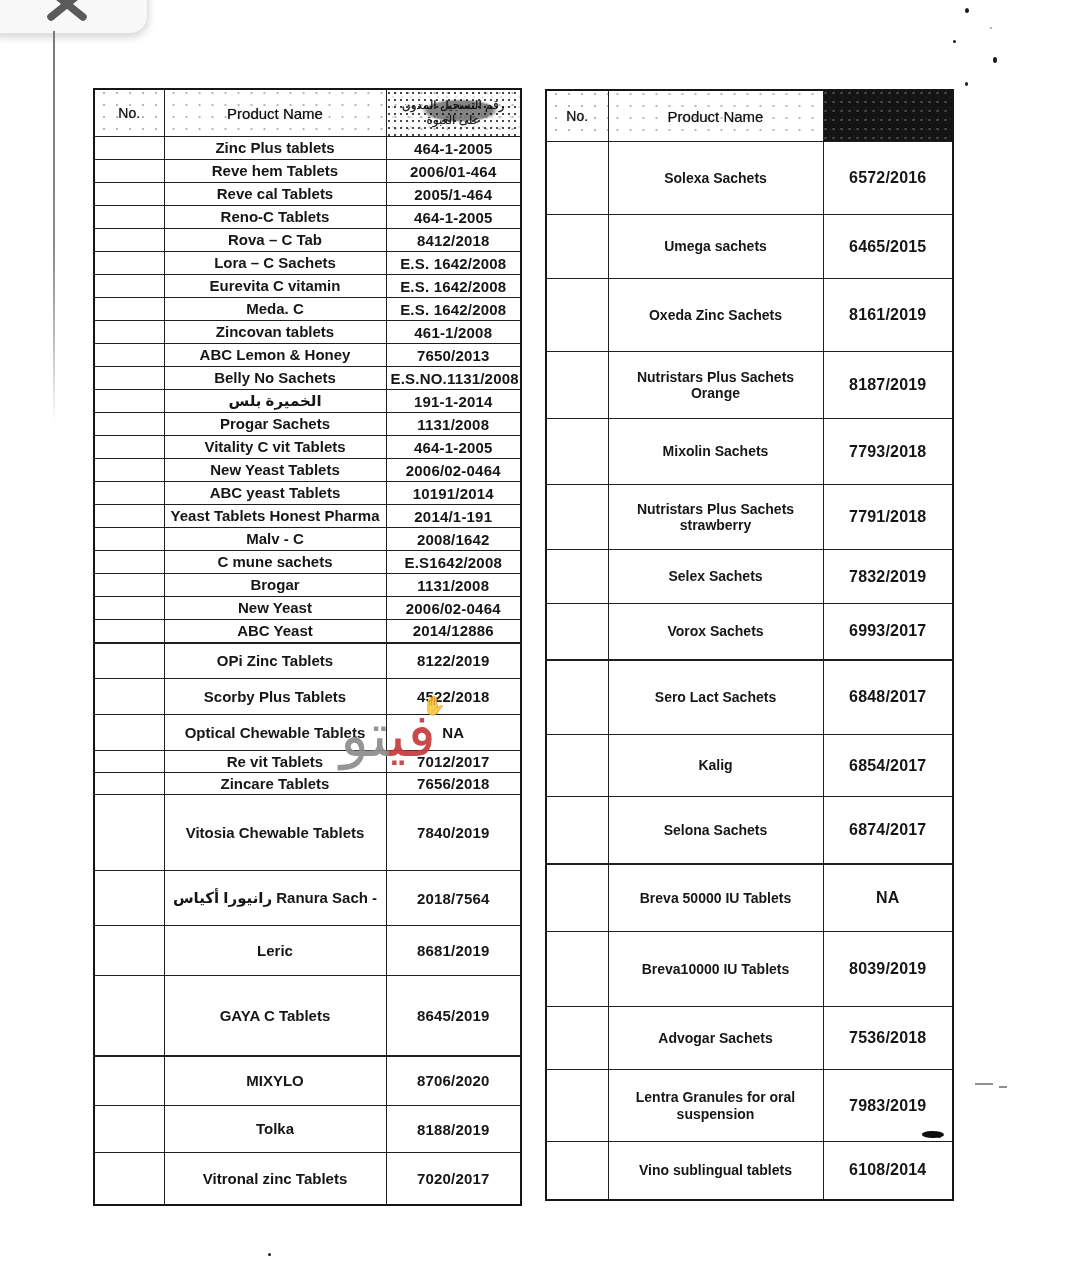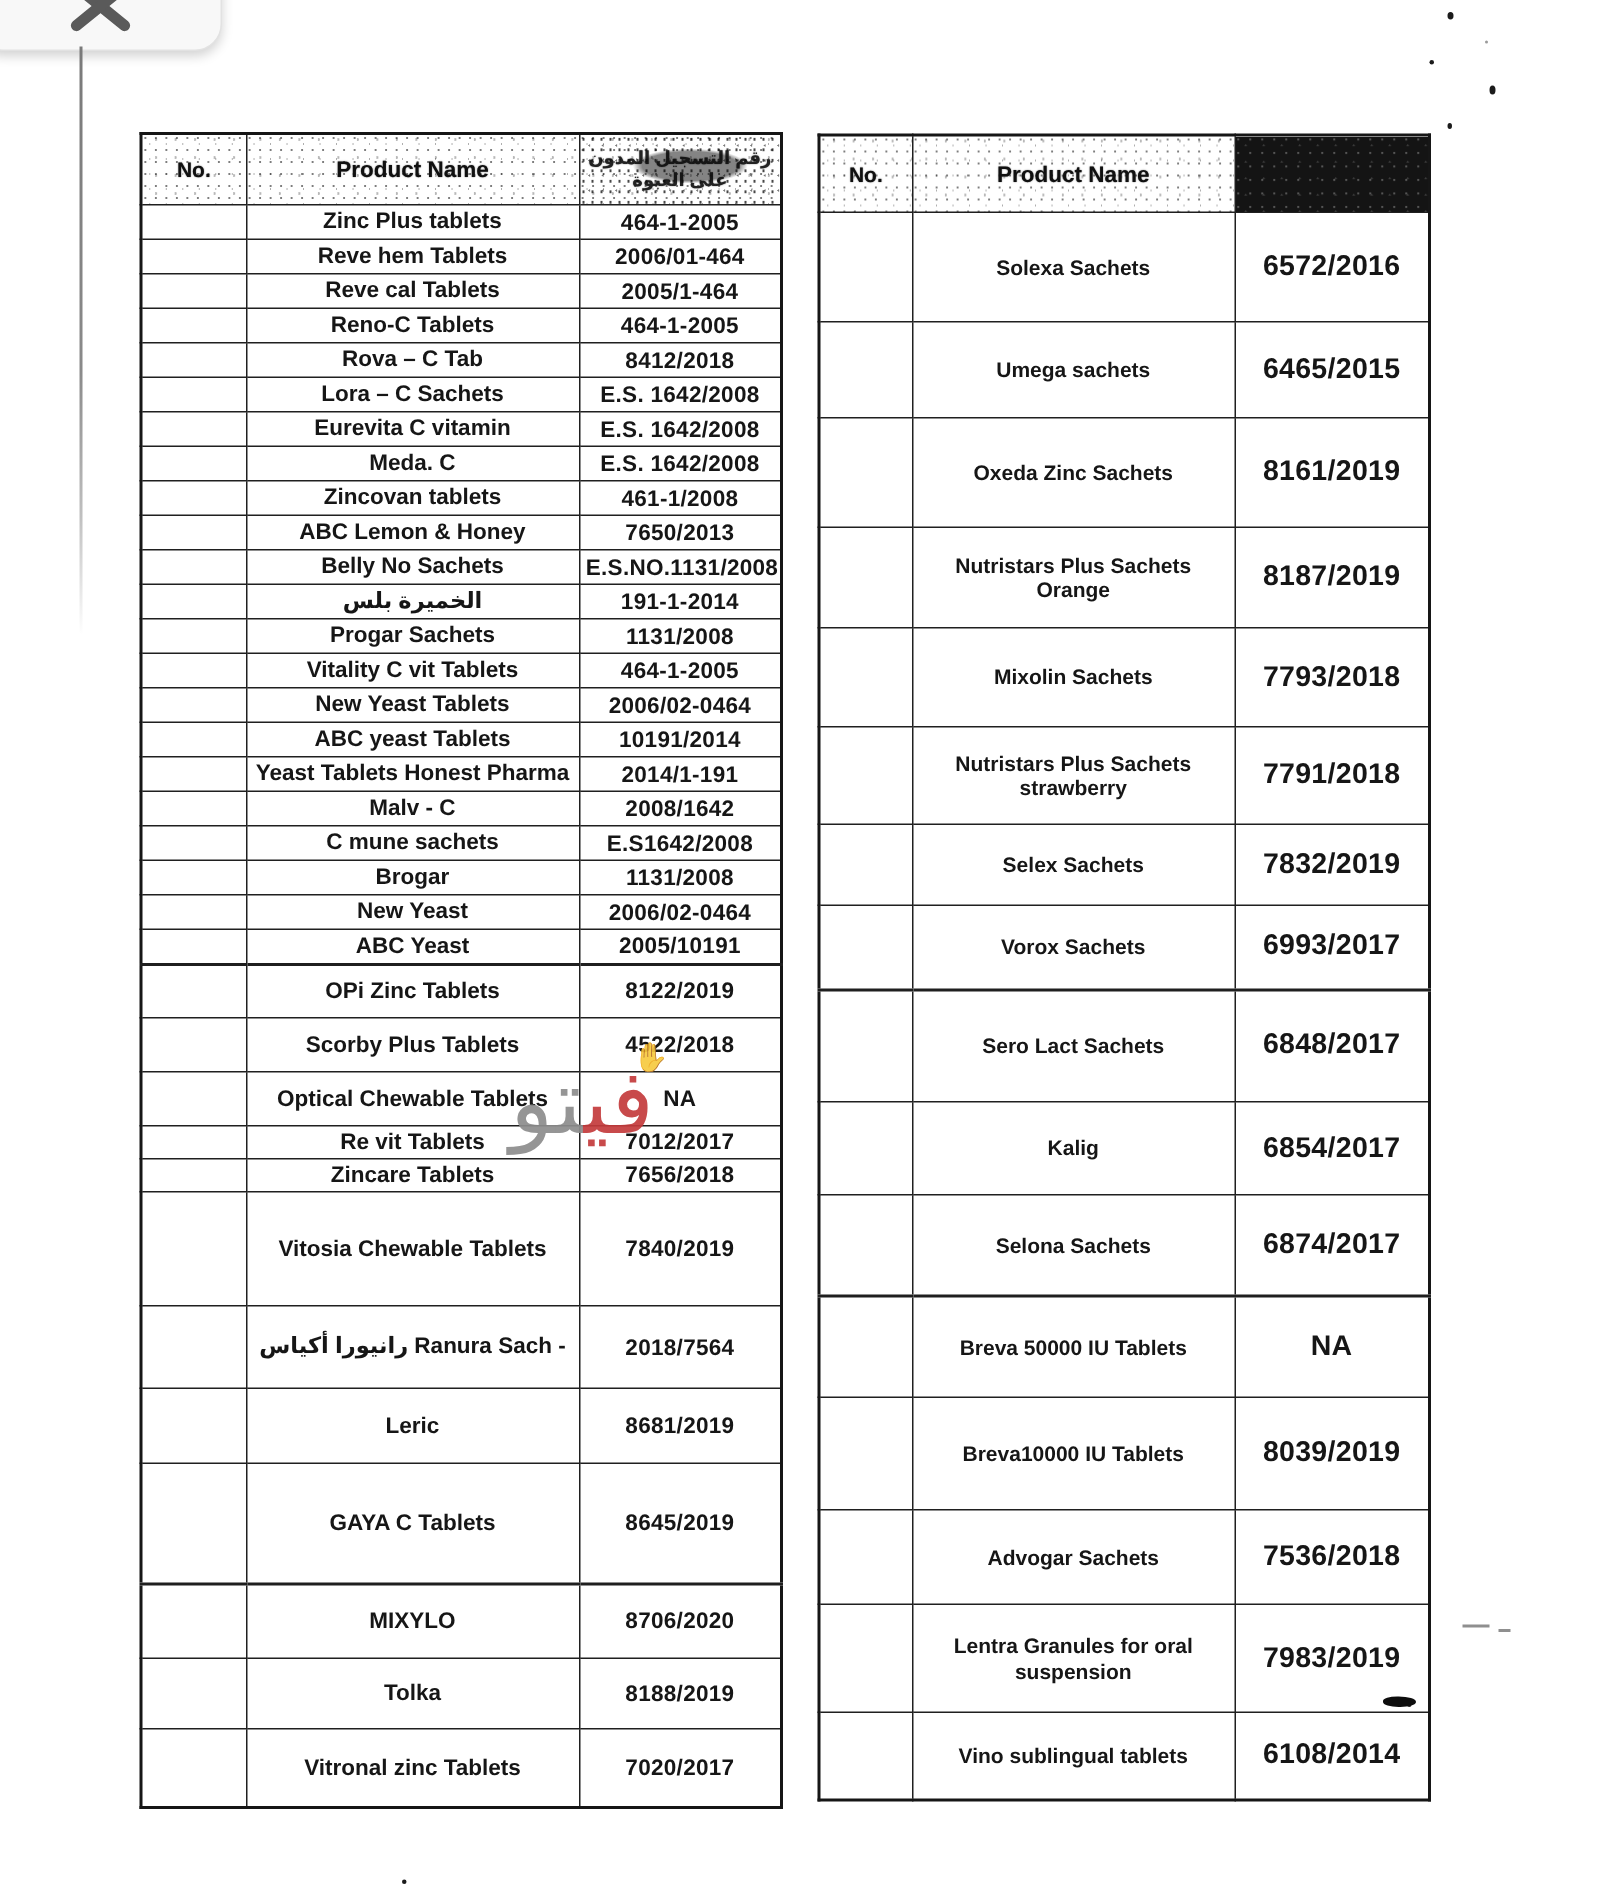--- a/index.html
+++ b/index.html
@@ -23,21 +23,21 @@
   table.tbl{position:absolute;border-collapse:collapse;table-layout:fixed;}
   .tbl th,.tbl td{border:1.6px solid #1f1f1f;padding:0 4px;text-align:center;vertical-align:middle;overflow:hidden;}
   .tbl{border:2.2px solid #161616;}
 
   .tbl-left{left:93px;top:88px;width:427px;}
   .tbl-left col.c-no{width:70px;} .tbl-left col.c-name{width:222px;} .tbl-left col.c-num{width:135px;}
   .tbl-right{left:545px;top:89px;width:407px;}
   .tbl-right col.c-no{width:62px;} .tbl-right col.c-name{width:215px;} .tbl-right col.c-num{width:130px;}
 
   
-  .tbl th{height:46px;font-weight:700;color:#101010;
+  .tbl th{height:46px;font-weight:400;color:#101010;
     background-image:
       radial-gradient(circle 1.1px at 2px 2px, rgba(20,20,20,.55) 55%, transparent 60%),
       radial-gradient(circle 1px at 5px 6px, rgba(20,20,20,.35) 55%, transparent 60%),
       radial-gradient(circle 1.4px at 9px 3px, rgba(20,20,20,.3) 55%, transparent 60%);
     background-size:7px 8px,11px 10px,13px 12px;
     text-shadow:0 0 1px rgba(0,0,0,.6);}
   .tbl-right th{height:50px;}
   th.th-ar{font-size:12px;line-height:1.25;direction:rtl;position:relative;color:#222;
            filter:blur(.4px);}
   th.th-ar::after{content:"";position:absolute;inset:0;
@@ -66,21 +66,21 @@
   .tbl-right .blob{background-color:#101010;
     background-image:
       radial-gradient(circle 1.5px at 2px 3px, rgba(255,255,255,.22) 55%, transparent 62%),
       radial-gradient(circle 1.1px at 7px 8px, rgba(255,255,255,.14) 55%, transparent 62%);
     background-size:9px 10px,13px 12px;}
 
   
   td.name-cell{font-weight:700;font-size:15px;line-height:1.15;}
   td.num-cell{font-weight:700;font-size:15px;letter-spacing:.2px;}
   .tbl-right td.name-cell{font-size:14px;}
-  .tbl-right td.num-cell{font-size:19px;}
+  .tbl-right td.num-cell{font-size:16px;}
 
   
   .tbl-left tbody tr{height:23px;}
   .tbl-left tbody tr:nth-child(n+23){height:36px;}
   .tbl-left tbody tr:nth-child(26),.tbl-left tbody tr:nth-child(27){height:22px;}
   .tbl-left tbody tr:nth-child(28){height:76px;}
   .tbl-left tbody tr:nth-child(29){height:55px;}
   .tbl-left tbody tr:nth-child(30){height:50px;}
   .tbl-left tbody tr:nth-child(31){height:80px;}
   .tbl-left tbody tr:nth-child(32){height:50px;}
@@ -291,21 +291,21 @@
             <div class="blob b0"></div>
           </td>
           <td class="name-cell">New Yeast</td>
           <td class="num-cell">2006/02-0464</td>
         </tr>
         <tr>
           <td class="no-cell">
             <div class="blob b1"></div>
           </td>
           <td class="name-cell">ABC Yeast</td>
-          <td class="num-cell">2005/10191</td>
+          <td class="num-cell">2014/12886</td>
         </tr>
         <tr>
           <td class="no-cell">
             <div class="blob b2"></div>
           </td>
           <td class="name-cell">OPi Zinc Tablets</td>
           <td class="num-cell">8122/2019</td>
         </tr>
         <tr>
           <td class="no-cell">

